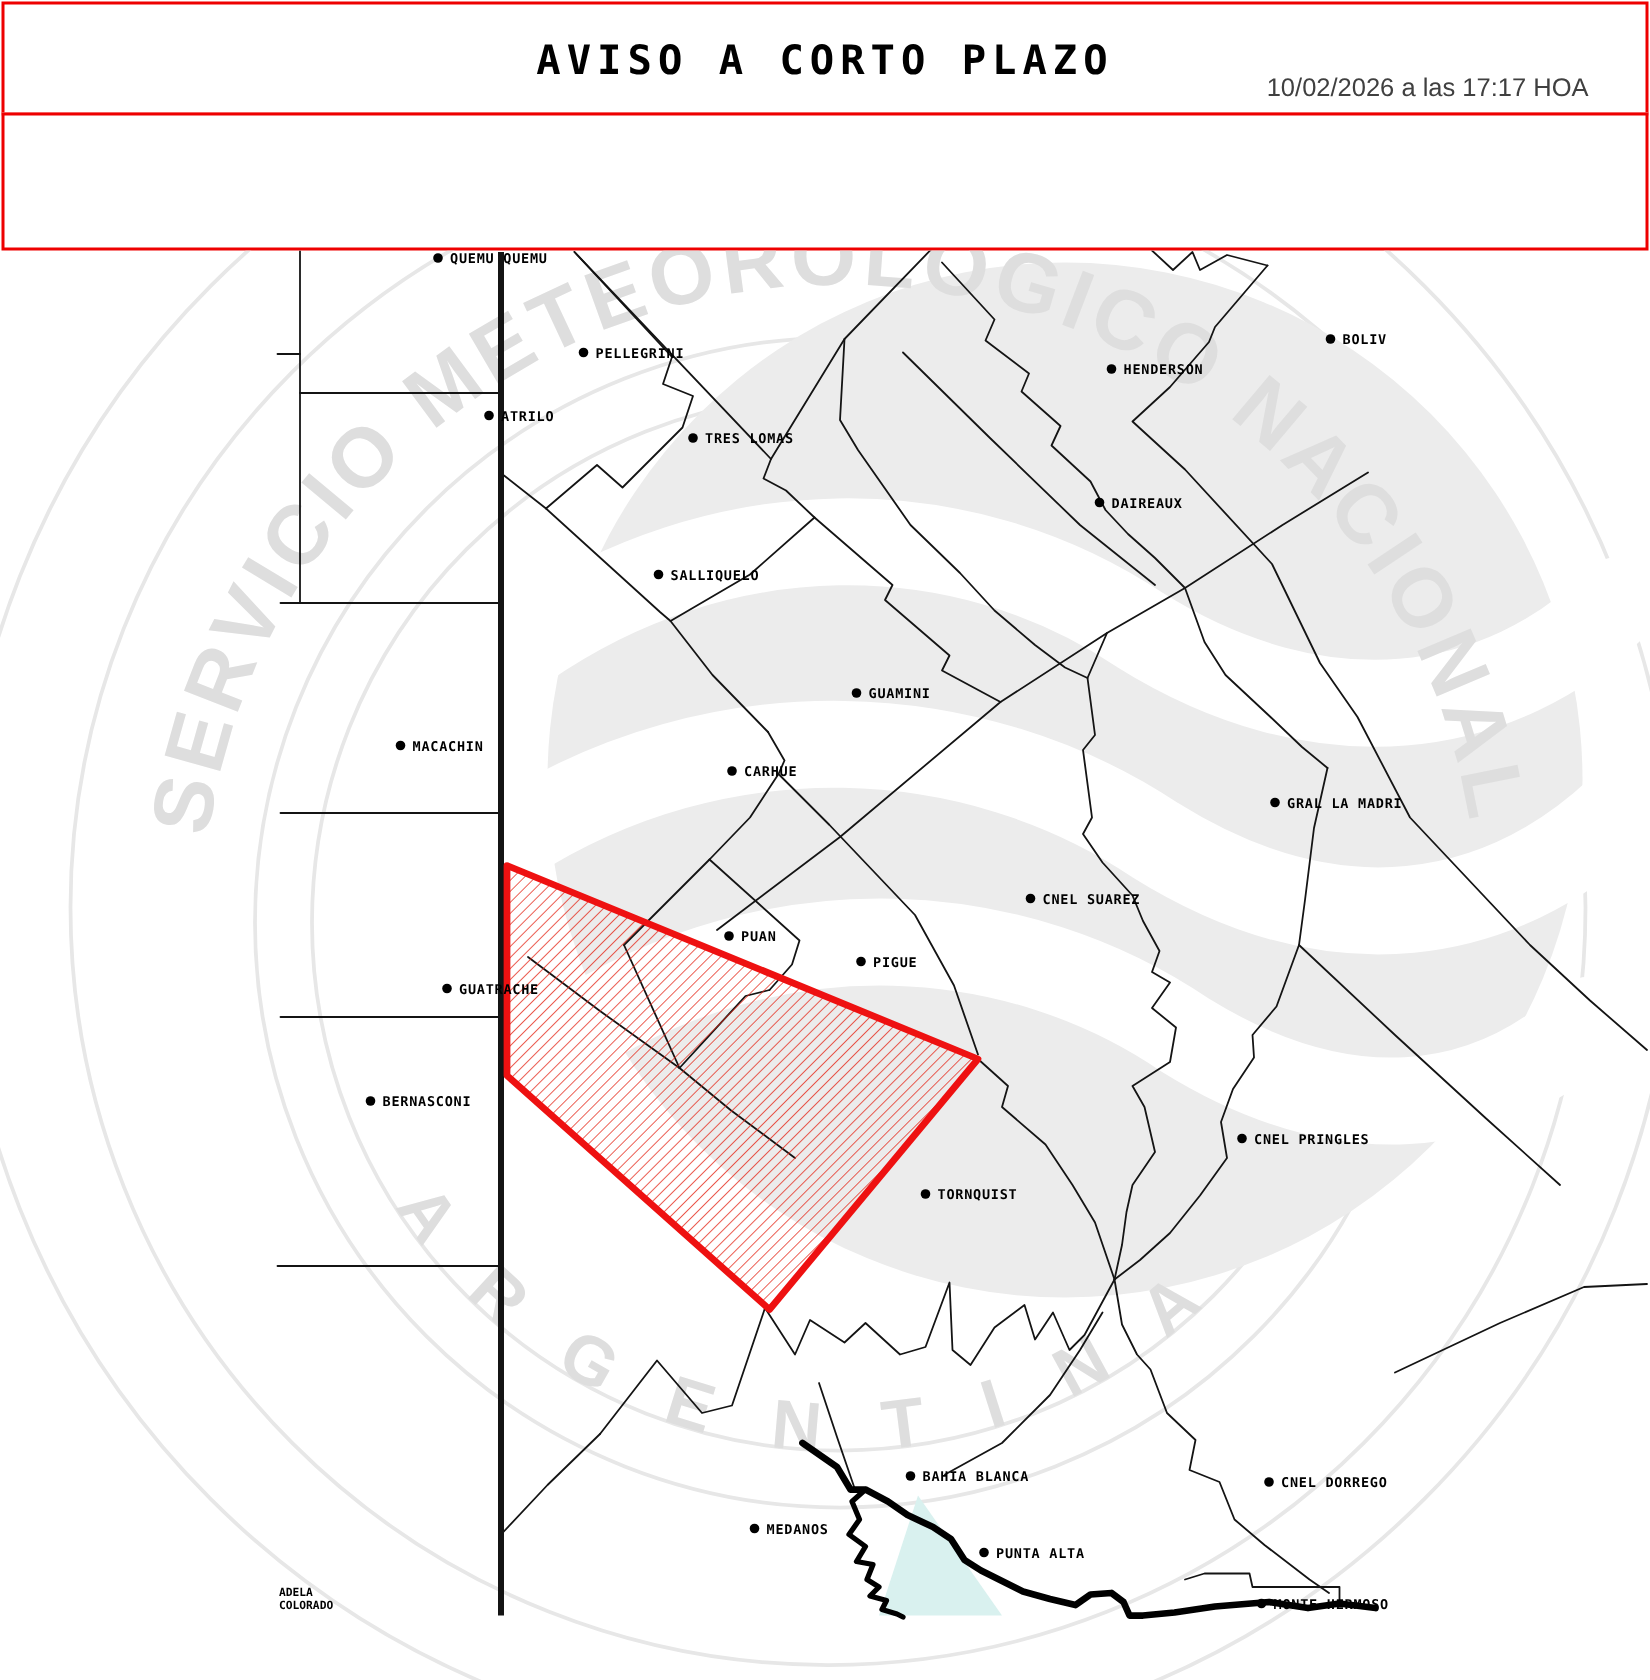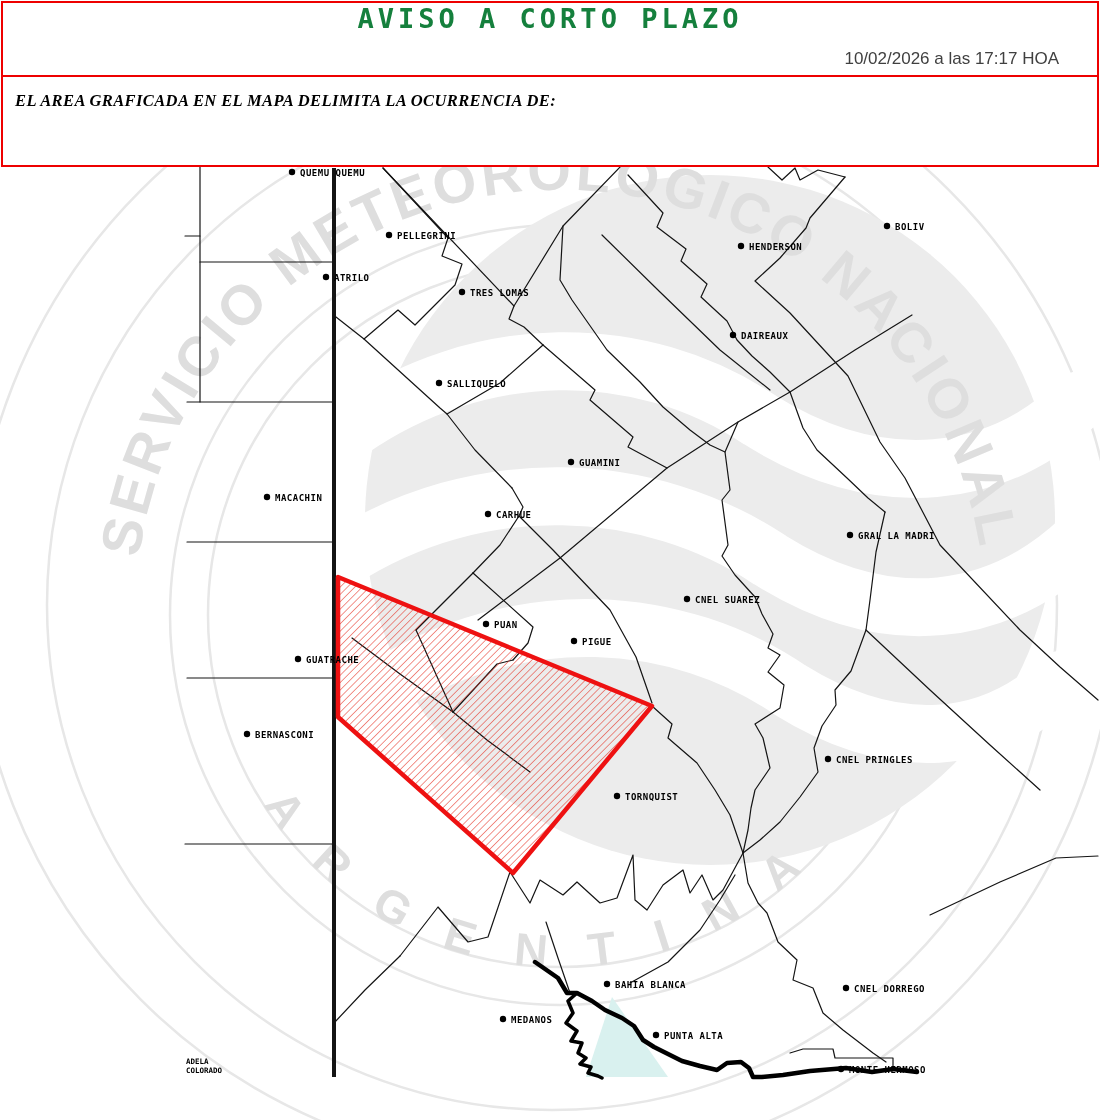--- a/index.html
+++ b/index.html
@@ -1,23 +1,23 @@
 <!DOCTYPE html>
 <html><head>
 <meta charset="utf-8">
 <style>
   html,body{margin:0;padding:0;background:#ffffff;}
   .page{position:relative;width:1100px;height:1120px;background:#fff;overflow:hidden;
         font-family:"Liberation Sans",sans-serif;}
   .box{position:absolute;left:1px;width:1094px;border:2px solid #ee0000;background:#fff;box-sizing:content-box;}
   .title-box{top:1px;height:72px;}
   .desc-box{top:75px;height:88px;}
-  .page-title{margin:0;text-align:center;
+  .page-title{margin:0;padding-top:22px;text-align:center;
       font-family:"DejaVu Sans Mono",monospace;font-weight:bold;
-      font-size:27px;letter-spacing:4px;color:#15803d;}
+      font-size:27px;letter-spacing:4px;color:#000000;}
   .timestamp{position:absolute;right:38px;bottom:6px;font-size:17px;color:#404040;
       font-family:"Liberation Sans",sans-serif;}
   .intro{margin:14px 0 0 12px;font-family:"Liberation Serif",serif;
       font-style:italic;font-weight:bold;font-size:16.5px;letter-spacing:0.4px;color:#000;}
   .hazard{margin:16px 0 0 0;text-align:center;font-family:"Liberation Serif",serif;
       font-style:italic;font-weight:bold;font-size:21px;letter-spacing:0.8px;color:#e00000;}
   .map-wrap{position:absolute;left:0;top:167px;width:1100px;height:953px;overflow:hidden;}
   .map-wrap svg{position:absolute;left:0;top:0;}
   .town-text{font-family:"DejaVu Sans Mono",monospace;font-weight:bold;font-size:9px;
       letter-spacing:0.5px;fill:#000;}
@@ -28,21 +28,20 @@
 <body>
 
 <div class="page">
 
   <div class="box title-box">
     <h1 class="page-title">AVISO A CORTO PLAZO</h1>
     <div class="timestamp">10/02/2026 a las 17:17 HOA</div>
   </div>
 
   <div class="box desc-box">
-    <p class="intro">EL AREA GRAFICADA EN EL MAPA DELIMITA LA OCURRENCIA DE:</p>
   </div>
 
   <div class="map-wrap">
     <svg id="wm-svg" width="1100" height="953" viewBox="0 167 1100 953">
         <circle cx="560" cy="615" r="352" fill="none" stroke="#e7e7e7" stroke-width="2.5"></circle>
         <circle cx="560" cy="615" r="390" fill="none" stroke="#e7e7e7" stroke-width="2.5"></circle>
         <circle cx="552" cy="605" r="505" fill="none" stroke="#e7e7e7" stroke-width="2.5"></circle>
         <circle cx="545" cy="595" r="572" fill="none" stroke="#e7e7e7" stroke-width="2.5"></circle>
         <circle cx="710" cy="520" r="345" fill="#ececec"></circle>
         <path d="M 350 430 C 480 340 640 340 760 420 C 880 495 1000 480 1080 400" fill="none" stroke="#ffffff" stroke-width="58" stroke-linecap="round"></path>

